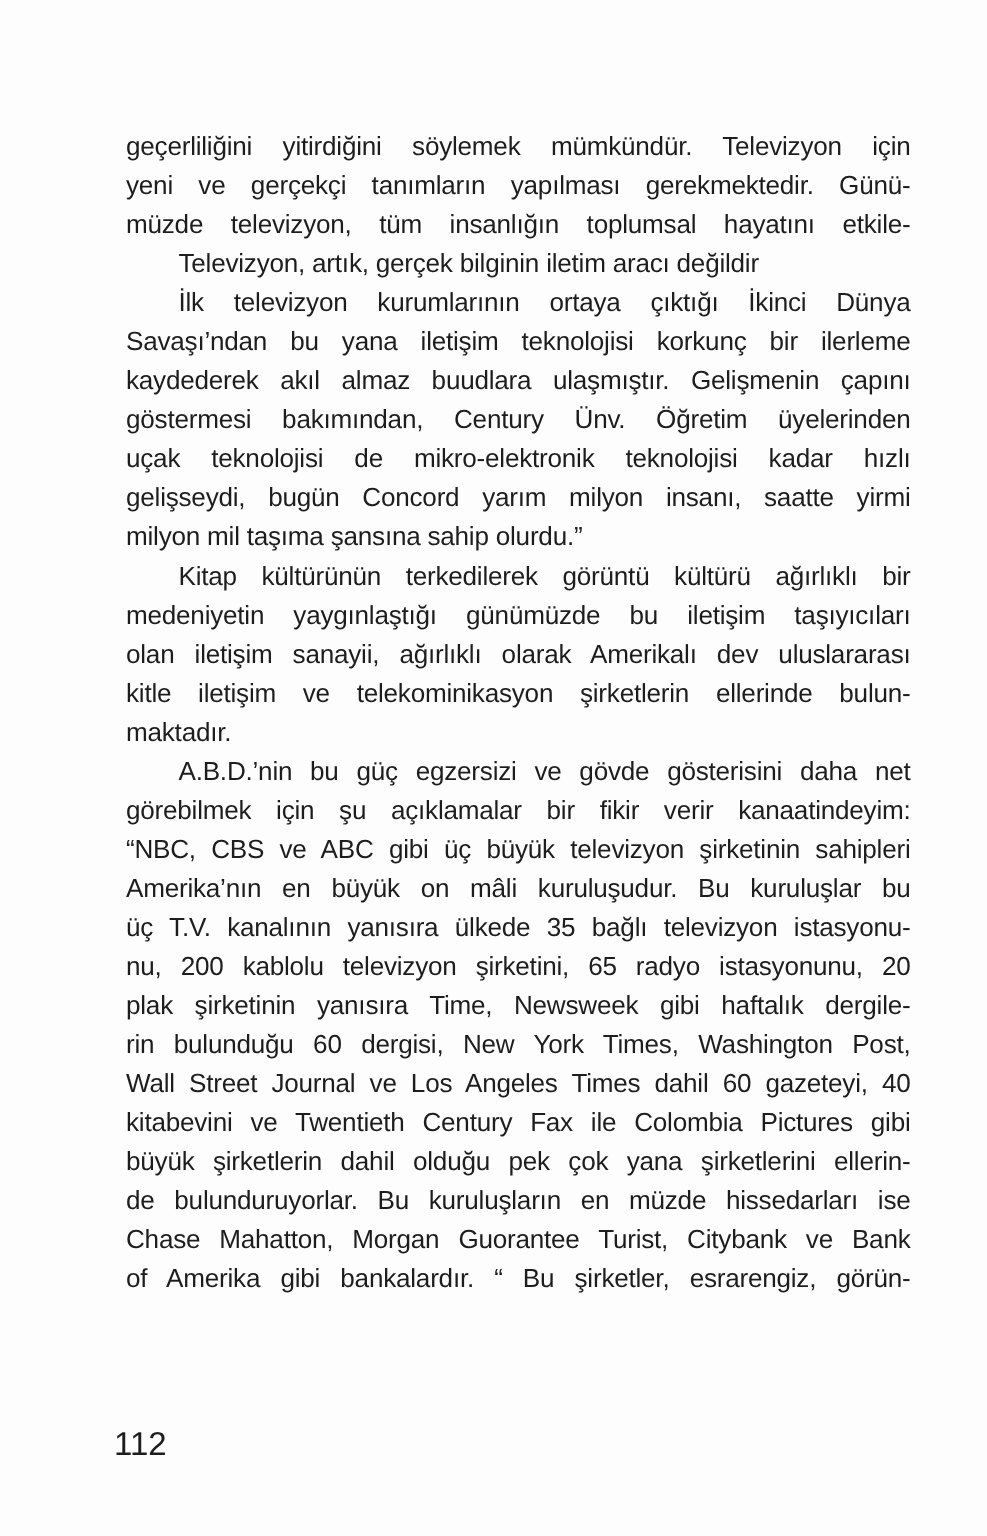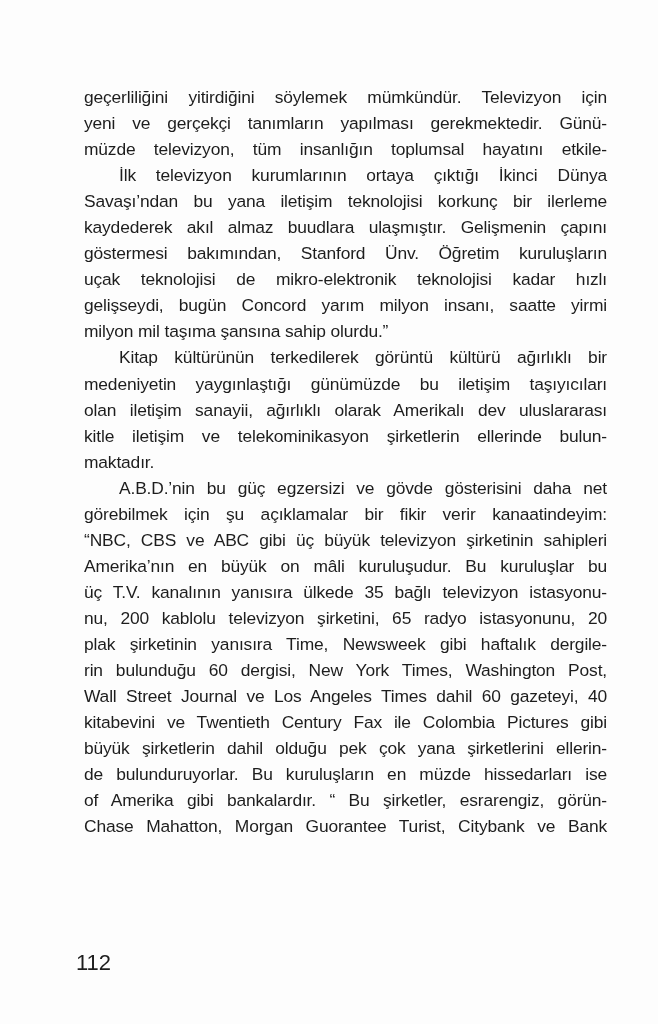--- a/index.html
+++ b/index.html
@@ -26,41 +26,42 @@
     }
   </style>
 </head>
 <body>
 
 <div class="page">
   <div class="text-block" id="text-block">
       <span class="line">geçerliliğini yitirdiğini söylemek mümkündür. Televizyon için</span>
       <span class="line">yeni ve gerçekçi tanımların yapılması gerekmektedir. Günü-</span>
       <span class="line">müzde televizyon, tüm insanlığın toplumsal hayatını etkile-</span>
+      <span class="line indent last">Televizyon, artık, gerçek bilginin iletim aracı değildir</span>
       <span class="line indent">İlk televizyon kurumlarının ortaya çıktığı İkinci Dünya</span>
       <span class="line">Savaşı’ndan bu yana iletişim teknolojisi korkunç bir ilerleme</span>
       <span class="line">kaydederek akıl almaz buudlara ulaşmıştır. Gelişmenin çapını</span>
-      <span class="line">göstermesi bakımından, Stanford Ünv. Öğretim kuruluşların</span>
+      <span class="line">göstermesi bakımından, Century Ünv. Öğretim üyelerinden</span>
       <span class="line">uçak teknolojisi de mikro-elektronik teknolojisi kadar hızlı</span>
       <span class="line">gelişseydi, bugün Concord yarım milyon insanı, saatte yirmi</span>
       <span class="line last">milyon mil taşıma şansına sahip olurdu.”</span>
       <span class="line indent">Kitap kültürünün terkedilerek görüntü kültürü ağırlıklı bir</span>
       <span class="line">medeniyetin yaygınlaştığı günümüzde bu iletişim taşıyıcıları</span>
       <span class="line">olan iletişim sanayii, ağırlıklı olarak Amerikalı dev uluslararası</span>
       <span class="line">kitle iletişim ve telekominikasyon şirketlerin ellerinde bulun-</span>
       <span class="line last">maktadır.</span>
       <span class="line indent">A.B.D.’nin bu güç egzersizi ve gövde gösterisini daha net</span>
       <span class="line">görebilmek için şu açıklamalar bir fikir verir kanaatindeyim:</span>
       <span class="line">“NBC, CBS ve ABC gibi üç büyük televizyon şirketinin sahipleri</span>
       <span class="line">Amerika’nın en büyük on mâli kuruluşudur. Bu kuruluşlar bu</span>
       <span class="line">üç T.V. kanalının yanısıra ülkede 35 bağlı televizyon istasyonu-</span>
       <span class="line">nu, 200 kablolu televizyon şirketini, 65 radyo istasyonunu, 20</span>
       <span class="line">plak şirketinin yanısıra Time, Newsweek gibi haftalık dergile-</span>
       <span class="line">rin bulunduğu 60 dergisi, New York Times, Washington Post,</span>
       <span class="line">Wall Street Journal ve Los Angeles Times dahil 60 gazeteyi, 40</span>
       <span class="line">kitabevini ve Twentieth Century Fax ile Colombia Pictures gibi</span>
       <span class="line">büyük şirketlerin dahil olduğu pek çok yana şirketlerini ellerin-</span>
       <span class="line">de bulunduruyorlar. Bu kuruluşların en müzde hissedarları ise</span>
+      <span class="line">Chase Mahatton, Morgan Guorantee Turist, Citybank ve Bank</span>
       <span class="line">of Amerika gibi bankalardır. “ Bu şirketler, esrarengiz, görün-</span>
-      <span class="line">Chase Mahatton, Morgan Guorantee Turist, Citybank ve Bank</span>
     </div>
   <div class="page-number">112</div>
 </div>
 
 </body></html>

